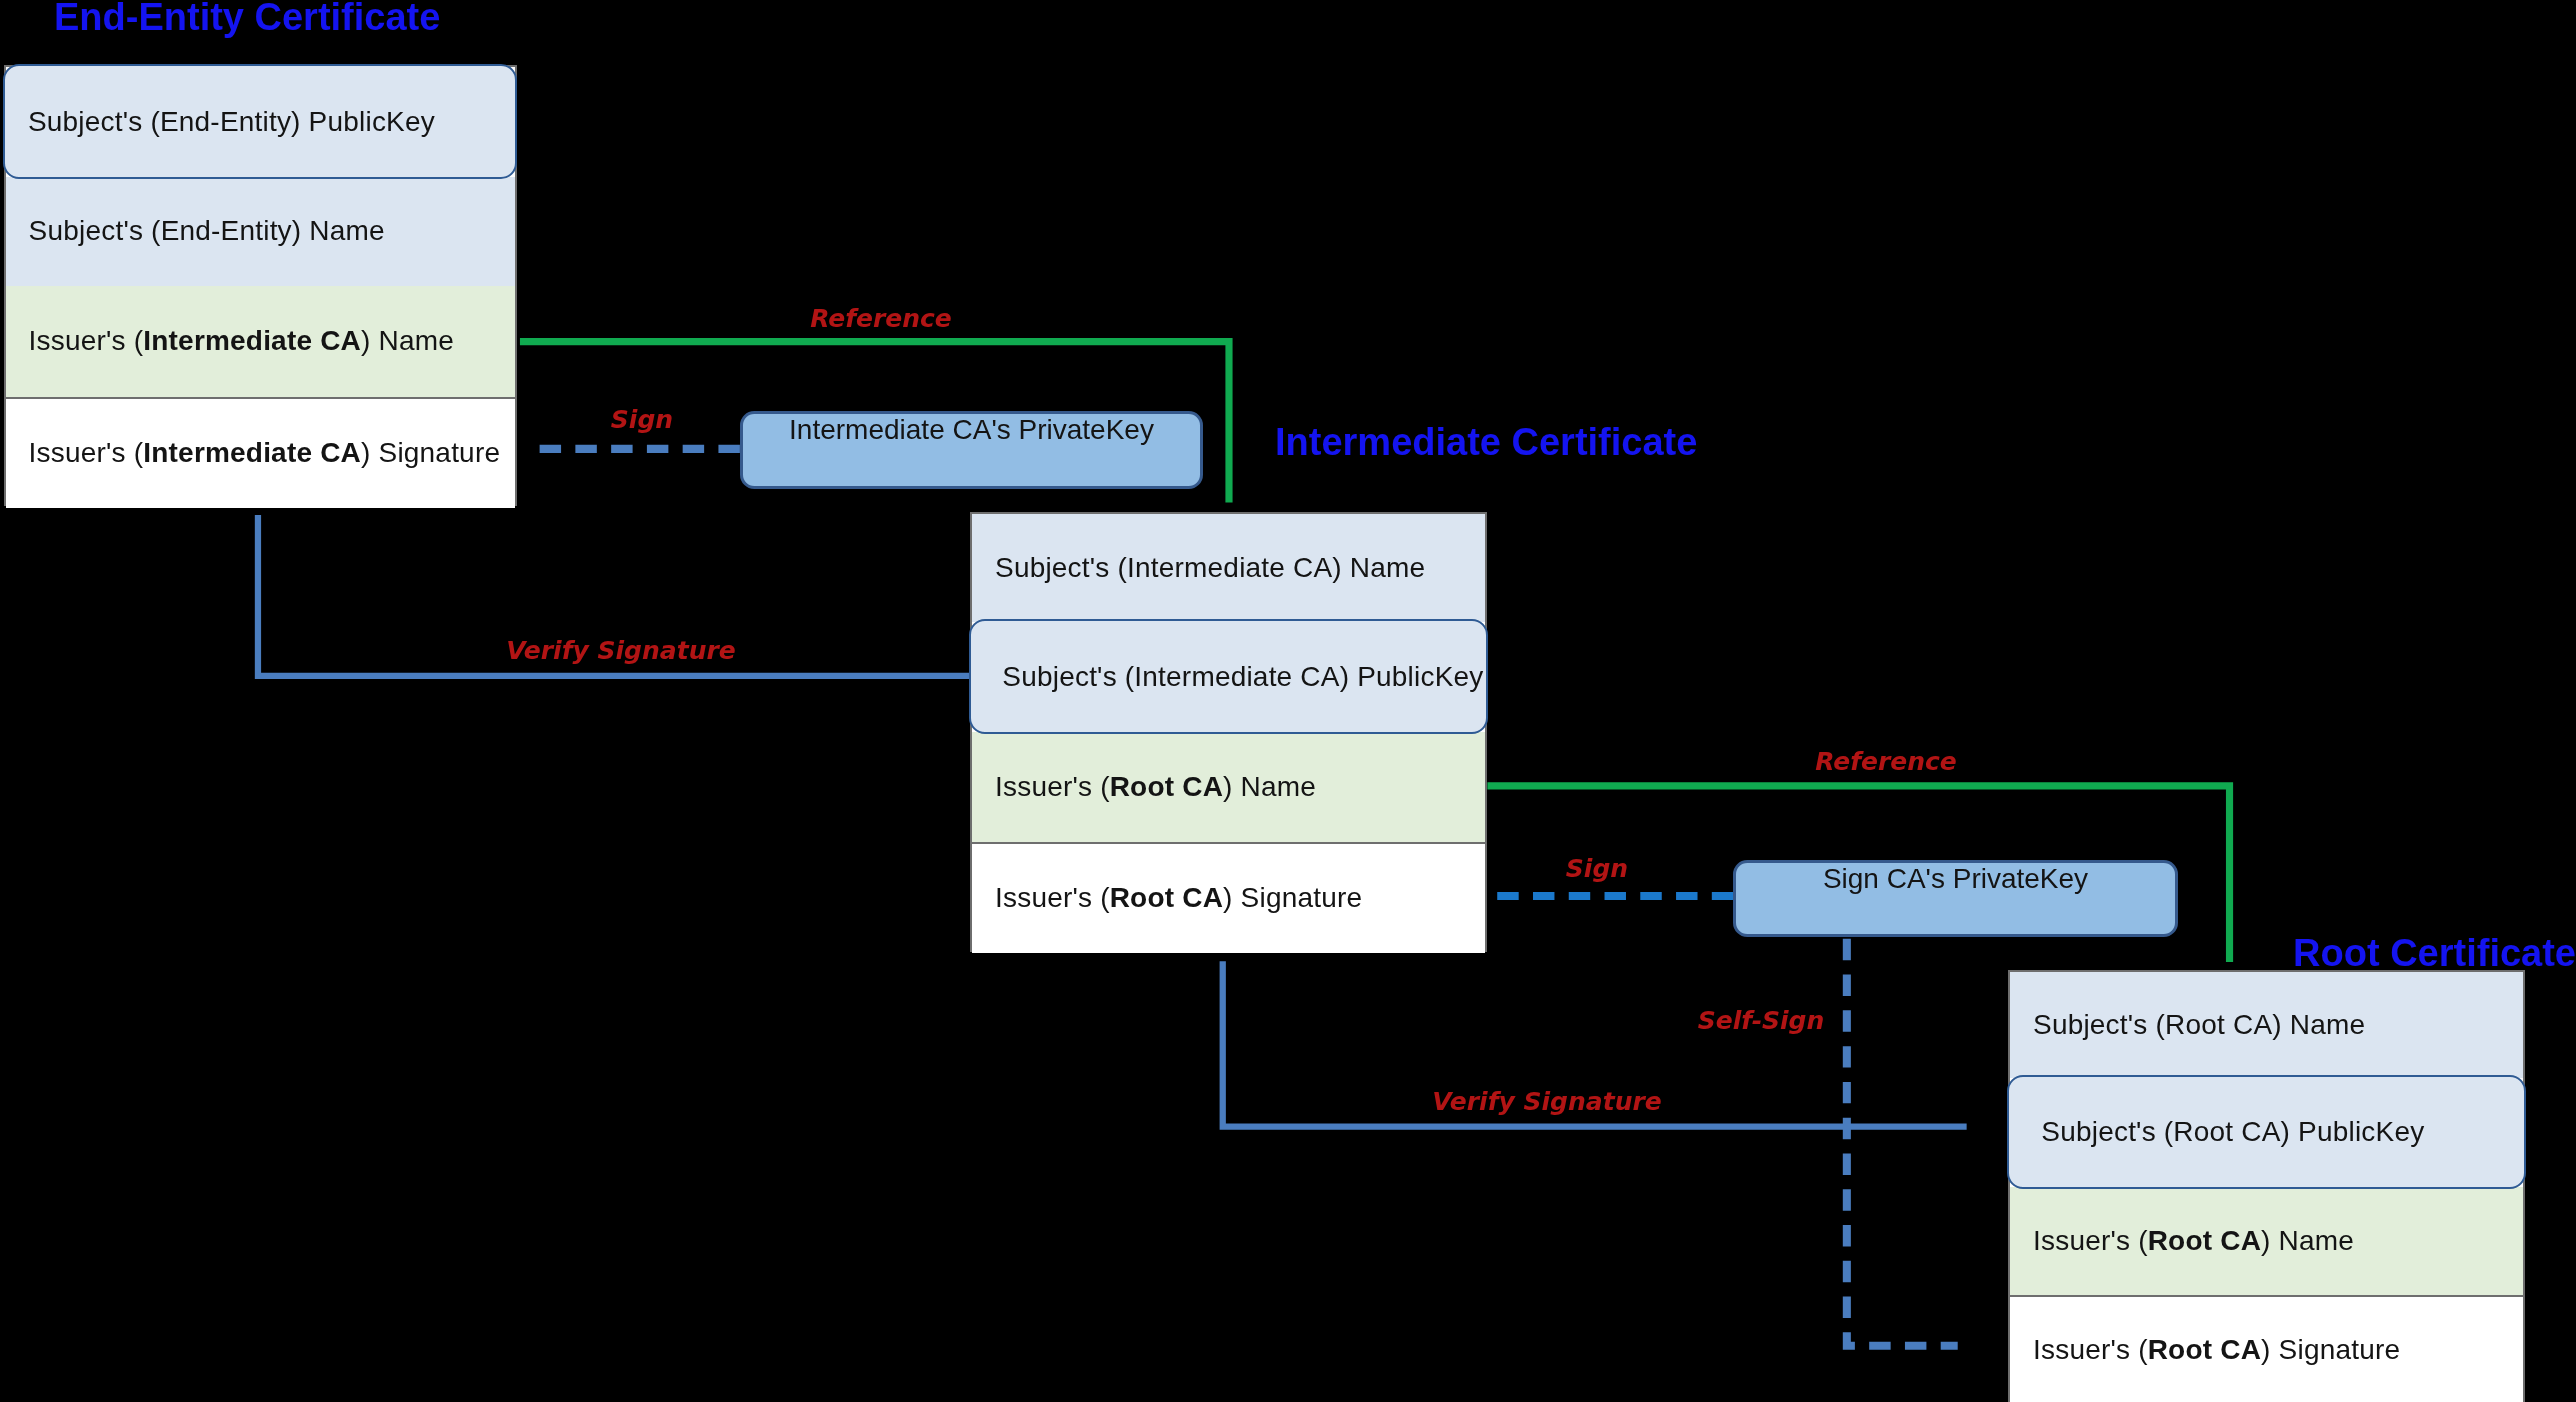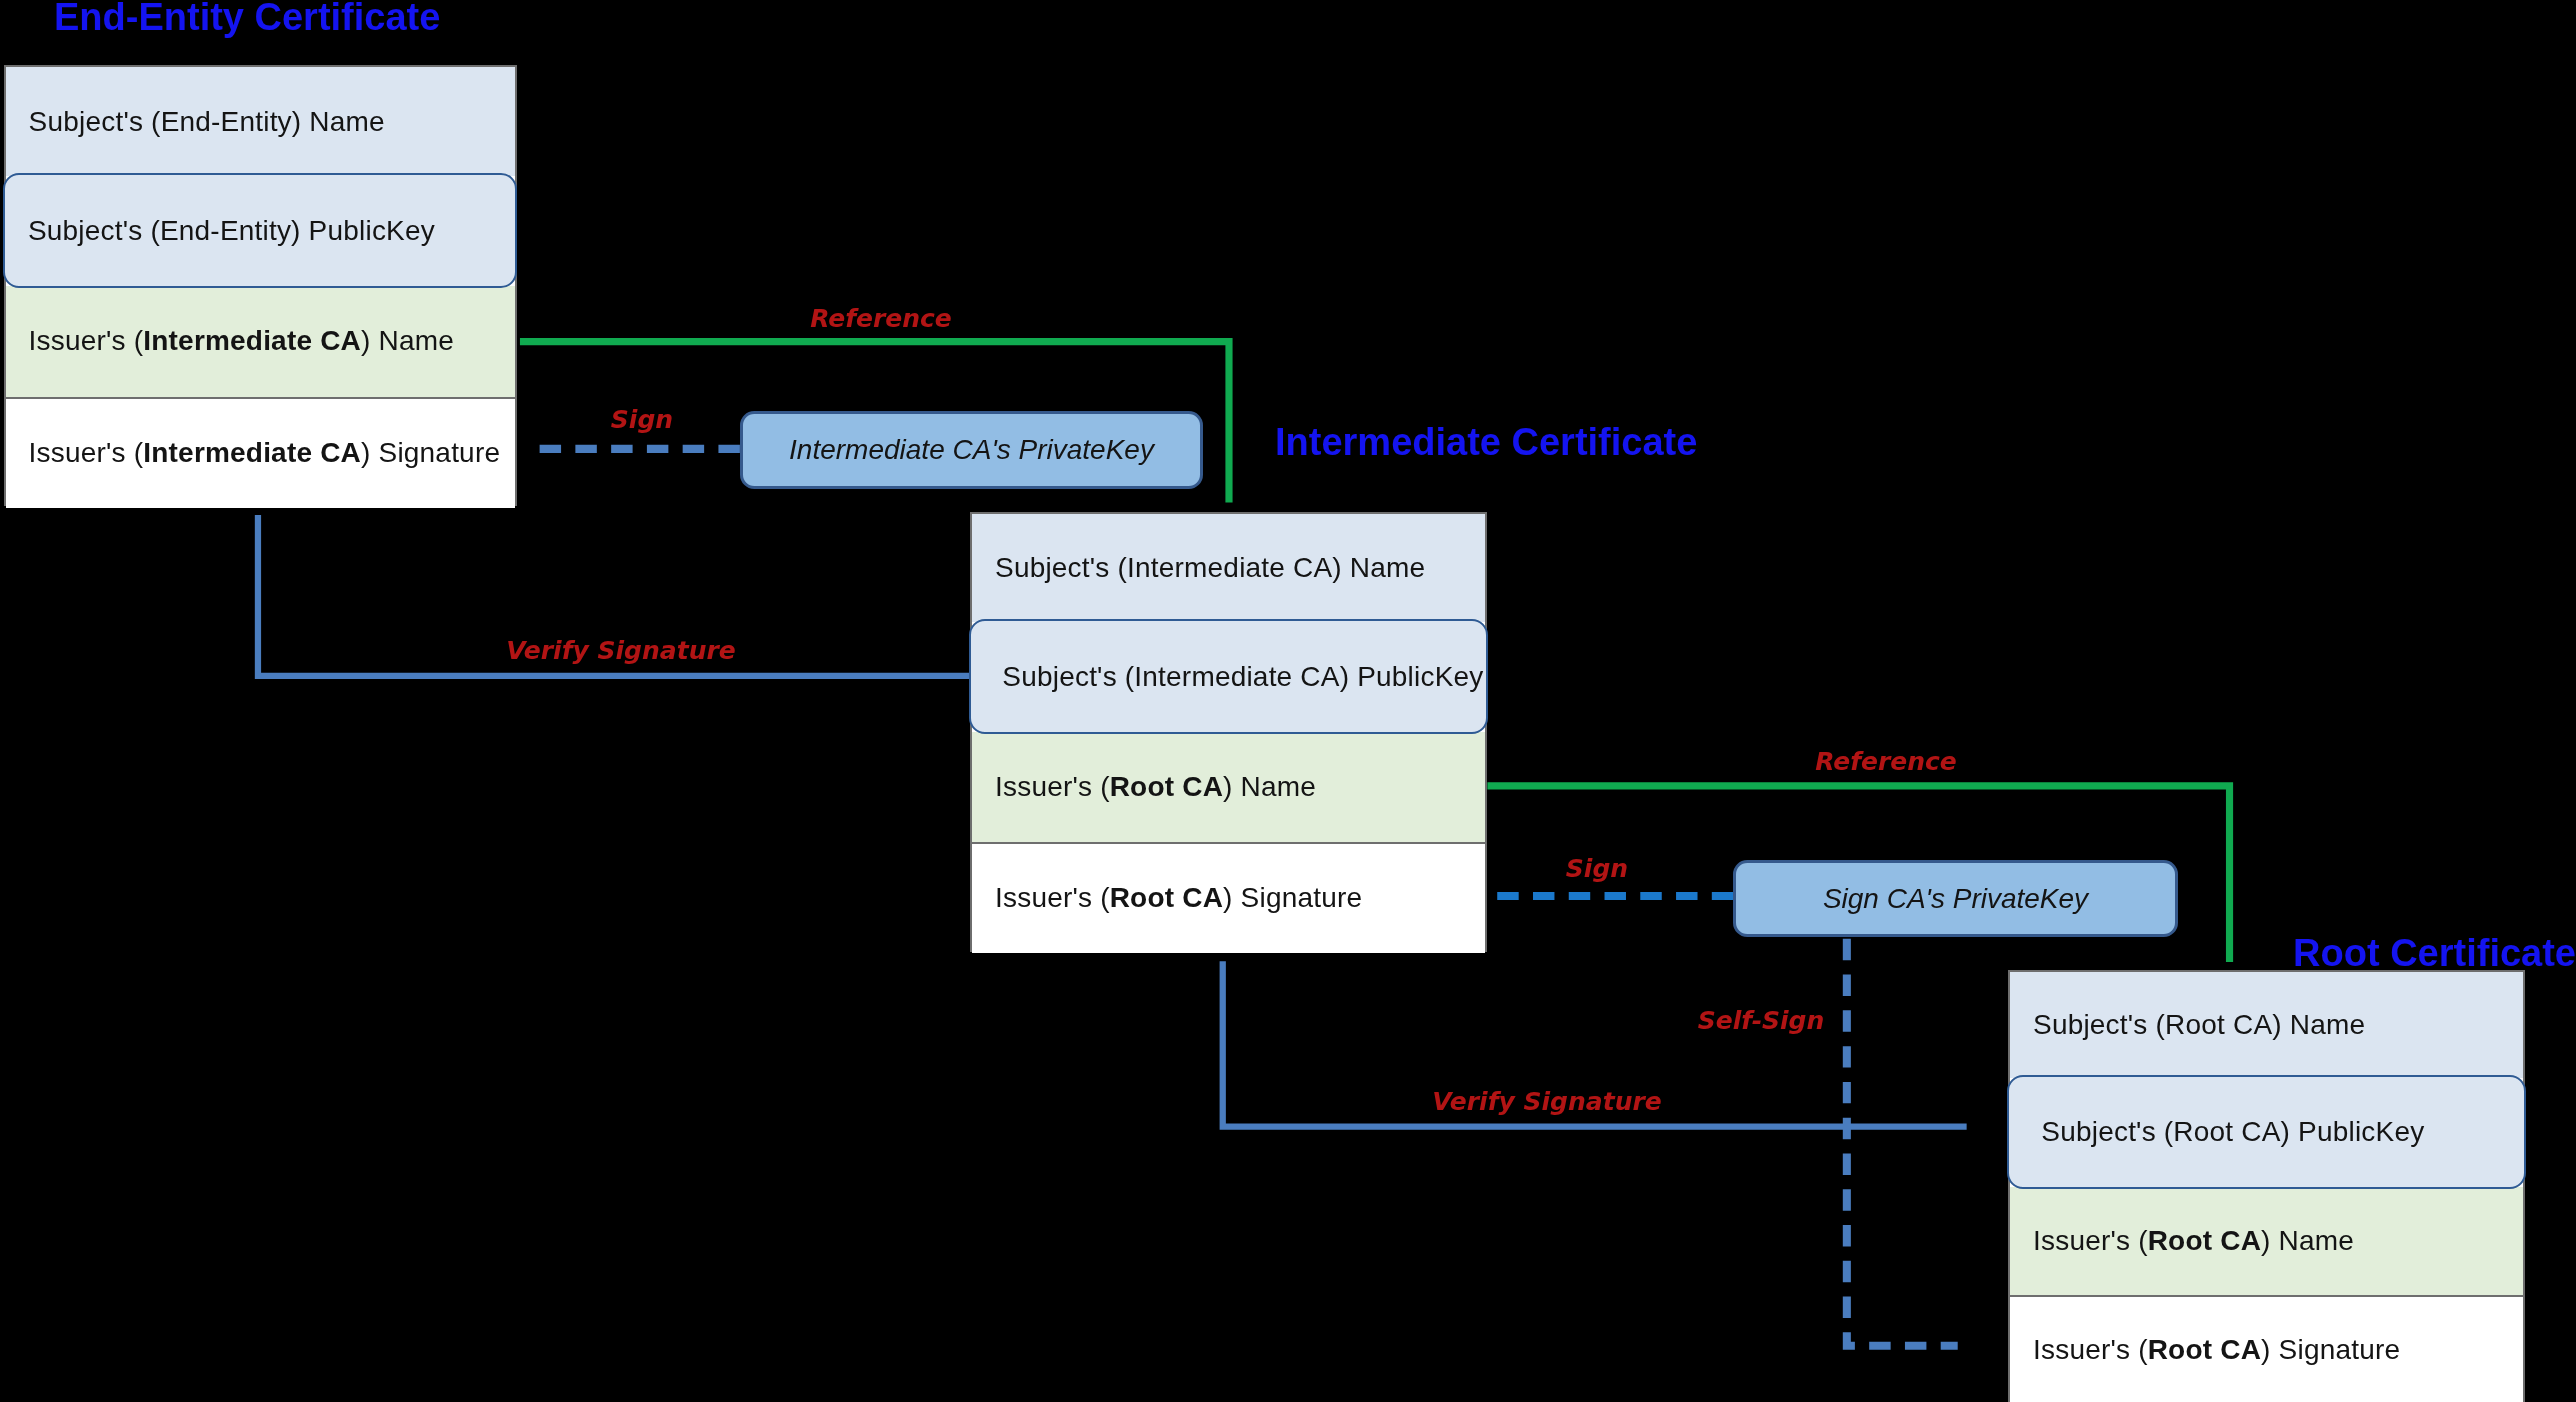--- a/index.html
+++ b/index.html
@@ -37,24 +37,23 @@
     background:#dbe5f1;
     z-index:2;
   }
   
   .privkey{
     position:absolute;
     box-sizing:border-box;
     border:3.6px solid #35598c;
     border-radius:14.3px;
     background:#92bde4;
-    display:flex;align-items:center;justify-content:center;
+    display:flex;justify-content:center;
     font-size:28px;color:#141414;
     z-index:3;
-    font-style:italic;
   }
   
   .title{
     position:absolute;
     color:#1414f0;
     font-size:38px;font-weight:bold;
     white-space:nowrap;
     z-index:4;
   }
   
@@ -107,27 +106,27 @@
     <path class="blue-line" d="M 2199 1260 L 1367 1260 L 1367 1075" marker-end="url(#head-blue)"></path>
 
     <path class="blue-dash" d="M 2065 1050 L 2065 1505 L 2189 1505" marker-end="url(#head-blue)"></path>
   </svg>
 
   <div class="title" style="left:54px;top:-3.6px;">End-Entity Certificate</div>
   <div class="title" style="left:1275px;top:421px;">Intermediate Certificate</div>
   <div class="title" style="right:0px;top:932px;">Root Certificate</div>
 
   <div class="cert" style="left:3.6px;top:65px;width:513px;height:441px;">
+    <div class="row pk" style="height:115px;">
+      <span>Subject's (End-Entity) PublicKey</span>
+        <b></b>
+        <span></span>
+    </div>
     <div class="row lightblue" style="height:109px;">
       <span>Subject's (End-Entity) Name</span>
-        <b></b>
-        <span></span>
-    </div>
-    <div class="row pk" style="height:115px;">
-      <span>Subject's (End-Entity) PublicKey</span>
         <b></b>
         <span></span>
     </div>
     <div class="row green" style="height:111px;">
       <span>Issuer's (</span>
         <b>Intermediate CA</b>
         <span>) Name</span>
     </div>
     <div class="row white sep" style="height:111px;">
       <span>Issuer's (</span>

